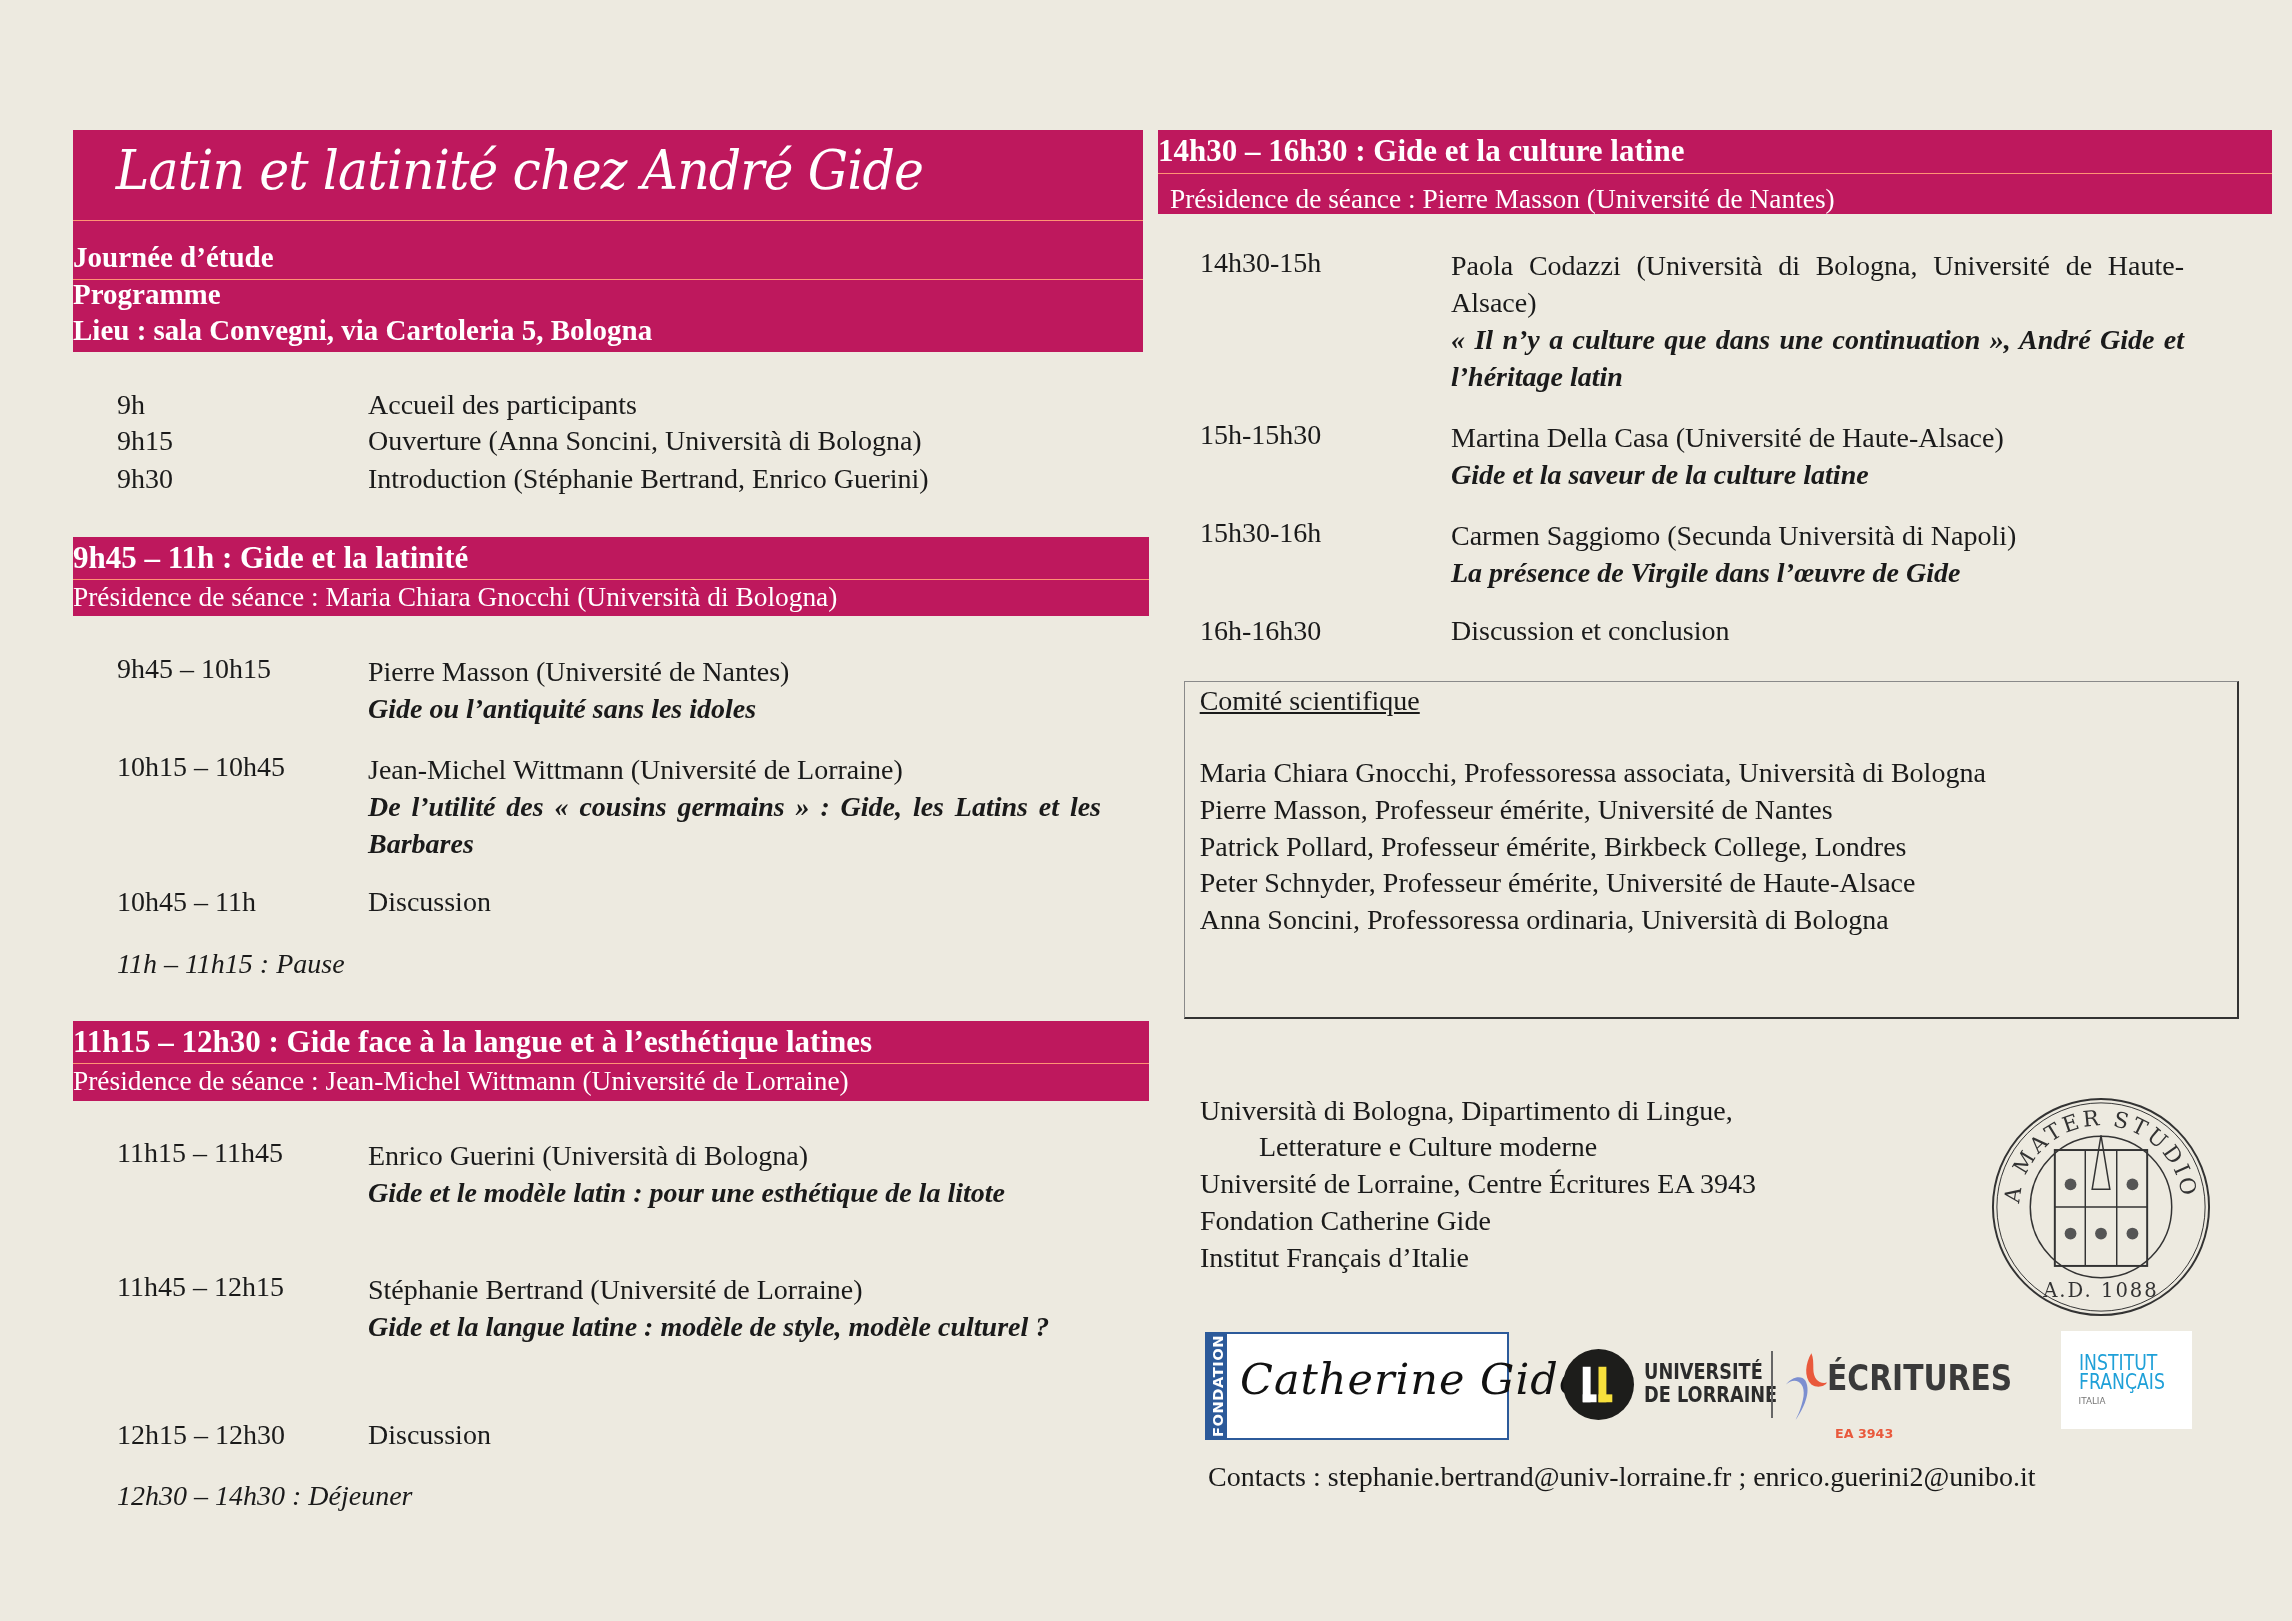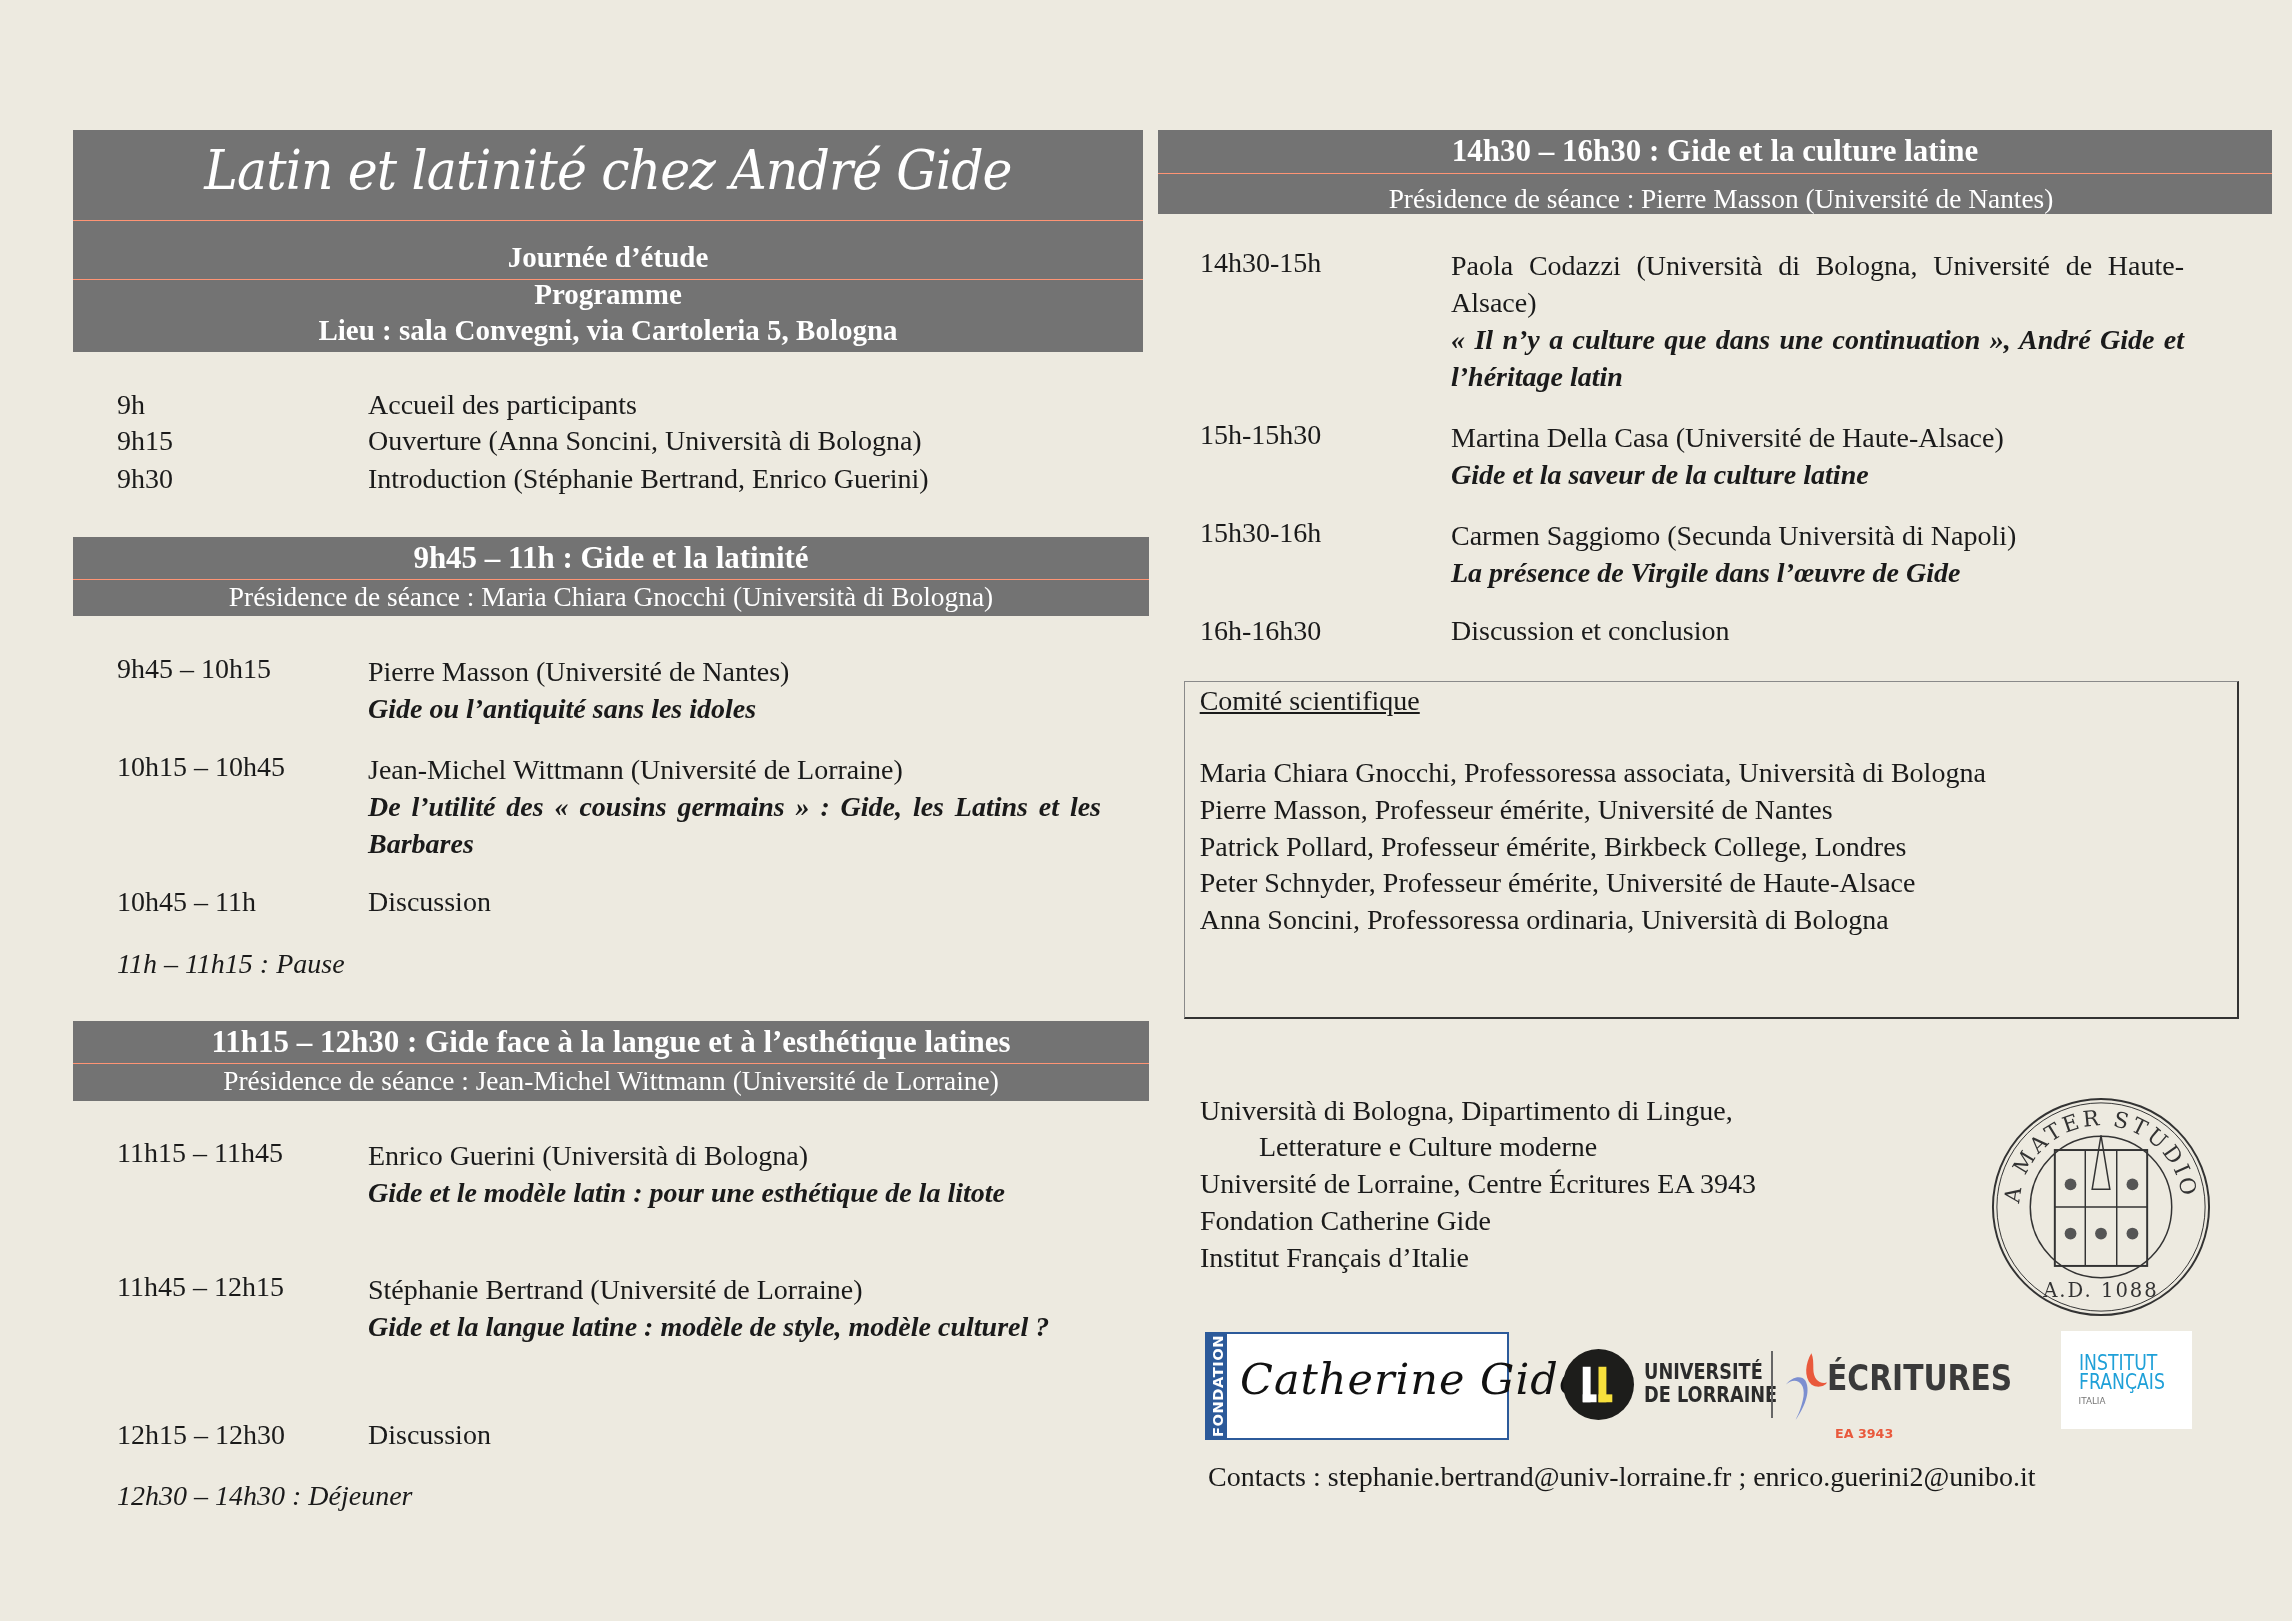--- a/index.html
+++ b/index.html
@@ -3,21 +3,21 @@
 <meta charset="utf-8">
 <style>
   html, body { margin:0; padding:0; }
   body {
     width:2293px; height:1621px; position:relative; overflow:hidden;
     background:#edeae0;
     font-family:"Liberation Serif", "DejaVu Serif", serif;
     color:#1a1a1a;
   }
   .abs { position:absolute; }
-  .banner { position:absolute; background:#737373; color:#fff; text-align:center; }
+  .banner { position:absolute; background:#be185d; color:#fff; }
   .banner .div { position:absolute; left:0; right:0; height:1px; background:#ff9474; }
   .banner .line { position:absolute; left:0; right:0; white-space:nowrap; }
   .btitle { font-weight:bold; font-size:31px; }
   .bsub { font-size:27.4px; }
   .script {
     font-family:"DejaVu Serif", "Liberation Serif", serif;
     font-style:italic; font-size:55px; letter-spacing:-1px;
     transform:scaleX(0.92);
   }
   .time { position:absolute; font-size:28px; white-space:nowrap; }

